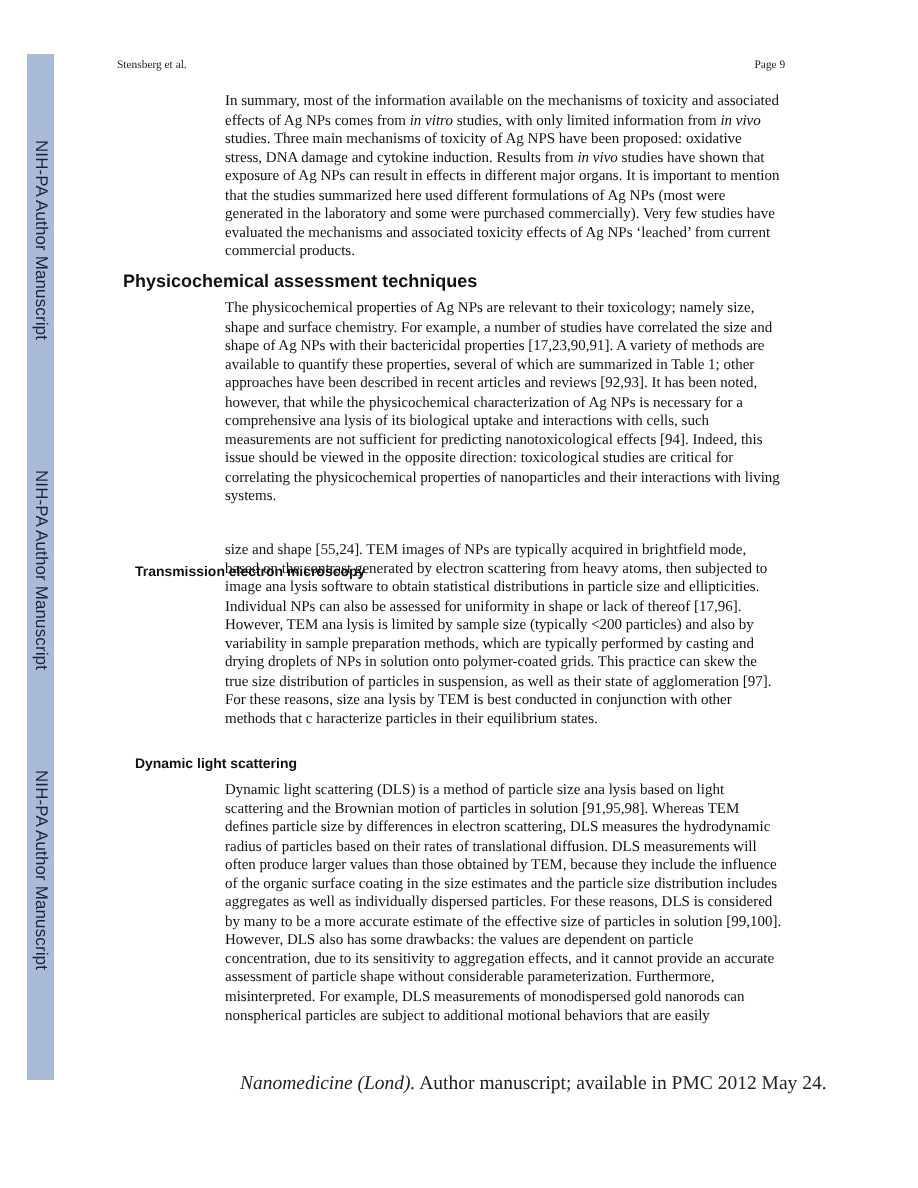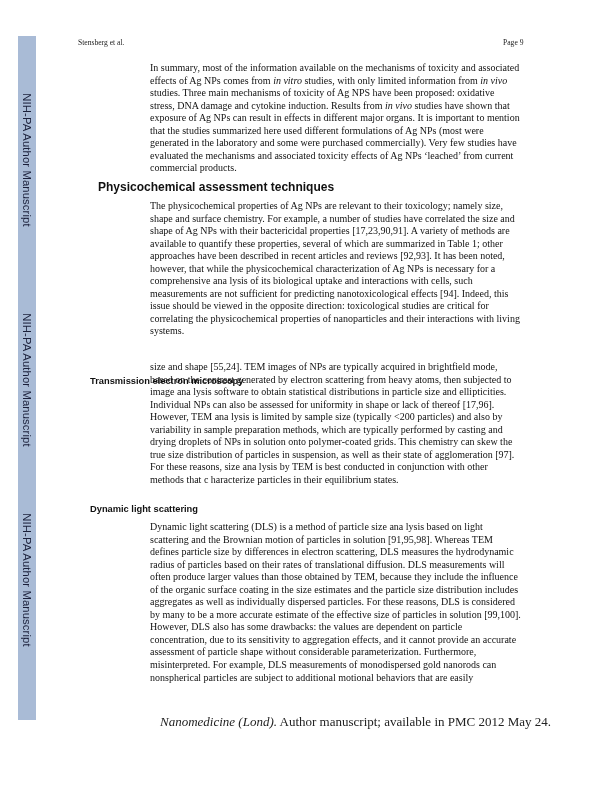--- a/index.html
+++ b/index.html
@@ -5,21 +5,21 @@
   html, body { margin: 0; padding: 0; background: #ffffff; }
   body { width: 612px; height: 792px; position: relative; overflow: hidden; font-family: "Liberation Serif", "DejaVu Serif", serif; color: #111; }
   .sidebar { position: absolute; left: 18px; top: 36px; width: 18px; height: 684px; background: #a9bbd6; }
   .side-label { position: absolute; left: 0; width: 18px; height: 200px; display: flex; align-items: center; justify-content: center; }
   .side-label span { display: block; transform: rotate(90deg); white-space: nowrap; font-family: "Liberation Sans", "DejaVu Sans", sans-serif; font-size: 11.3px; color: #1a1f3a; letter-spacing: 0.1px; }
   .running-head { position: absolute; top: 38px; font-size: 7.6px; color: #222; }
   .rh-left { left: 78px; text-align: right; }
   .rh-right { left: 503px; }
   .body-text { position: absolute; left: 150px; width: 372px; font-size: 10px; line-height: 12.55px; text-align: left; }
   .line { display: block; white-space: nowrap; }
-  .h1 { position: absolute; left: 98px; font-family: "Liberation Sans", "DejaVu Sans", sans-serif; font-weight: bold; font-size: 12px; color: #111; }
+  .h1 { position: absolute; left: 82px; font-family: "Liberation Sans", "DejaVu Sans", sans-serif; font-weight: bold; font-size: 12px; color: #111; }
   .h2 { position: absolute; left: 90px; font-family: "Liberation Sans", "DejaVu Sans", sans-serif; font-weight: bold; font-size: 9.3px; color: #111; }
   .footer { position: absolute; top: 714px; left: 160px; font-size: 13px; color: #222; }
   em { font-style: italic; }
 </style>
 </head>
 <body>
 
 <div class="sidebar">
   <div class="side-label" style="top:24px;">
       <span>NIH-PA Author Manuscript</span>
@@ -63,21 +63,21 @@
   </div>
 
 <div class="h2" style="top:344px;margin-top:32px;">Transmission electron microscopy</div>
 <div class="body-text" style="top:361px;">
     <span class="line">size and shape [55,24]. TEM images of NPs are typically acquired in brightfield mode,</span>
     <span class="line">based on the contrast generated by electron scattering from heavy atoms, then subjected to</span>
     <span class="line">image ana lysis software to obtain statistical distributions in particle size and ellipticities.</span>
     <span class="line">Individual NPs can also be assessed for uniformity in shape or lack of thereof [17,96].</span>
     <span class="line">However, TEM ana lysis is limited by sample size (typically &lt;200 particles) and also by</span>
     <span class="line">variability in sample preparation methods, which are typically performed by casting and</span>
-    <span class="line">drying droplets of NPs in solution onto polymer-coated grids. This chemistry can skew the</span>
+    <span class="line">drying droplets of NPs in solution onto polymer-coated grids. This practice can skew the</span>
     <span class="line">true size distribution of particles in suspension, as well as their state of agglomeration [97].</span>
     <span class="line">For these reasons, size ana lysis by TEM is best conducted in conjunction with other</span>
     <span class="line">methods that c haracterize particles in their equilibrium states.</span>
   </div>
 
 <div class="h2" style="top:504px;">Dynamic light scattering</div>
 <div class="body-text" style="top:521px;">
     <span class="line">Dynamic light scattering (DLS) is a method of particle size ana lysis based on light</span>
     <span class="line">scattering and the Brownian motion of particles in solution [91,95,98]. Whereas TEM</span>
     <span class="line">defines particle size by differences in electron scattering, DLS measures the hydrodynamic</span>

